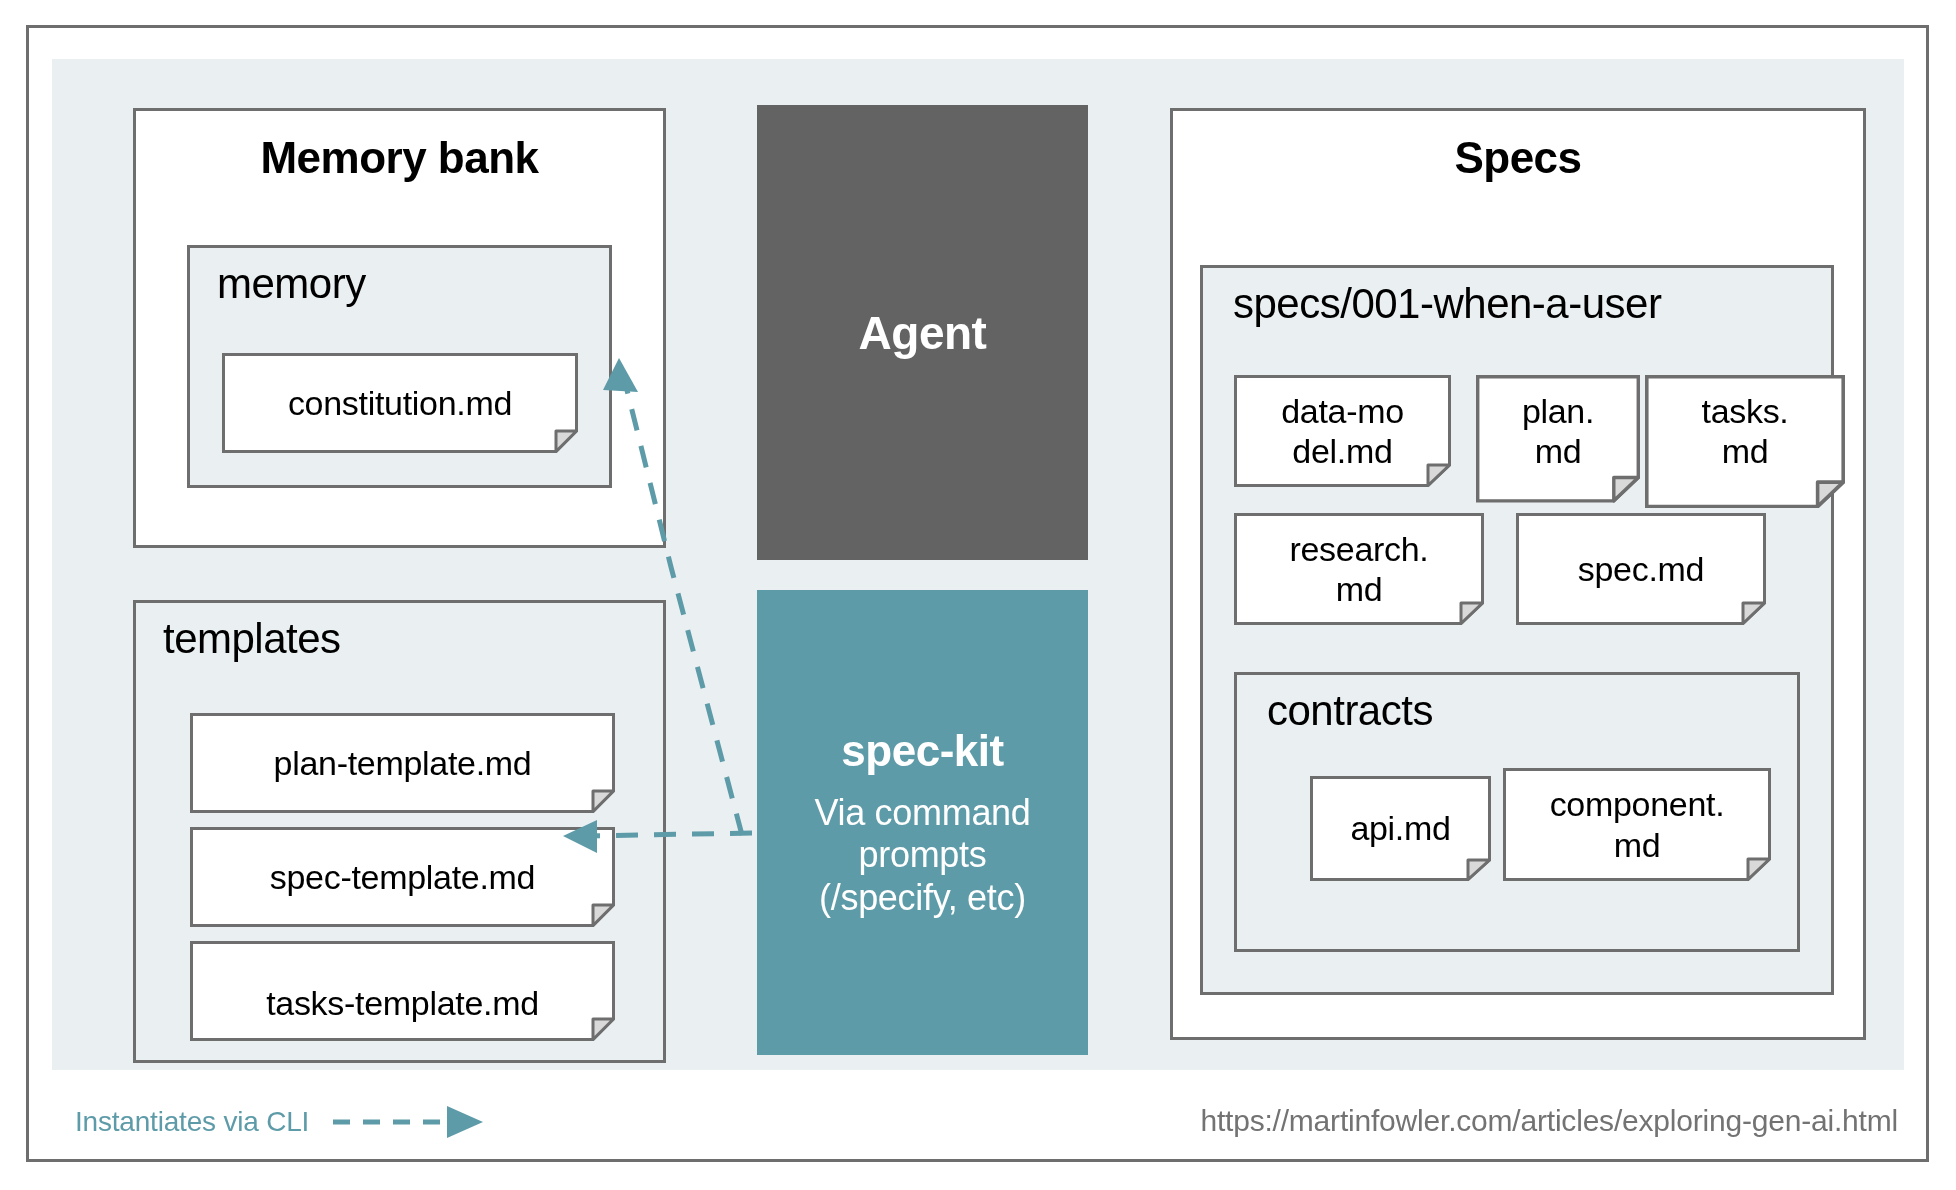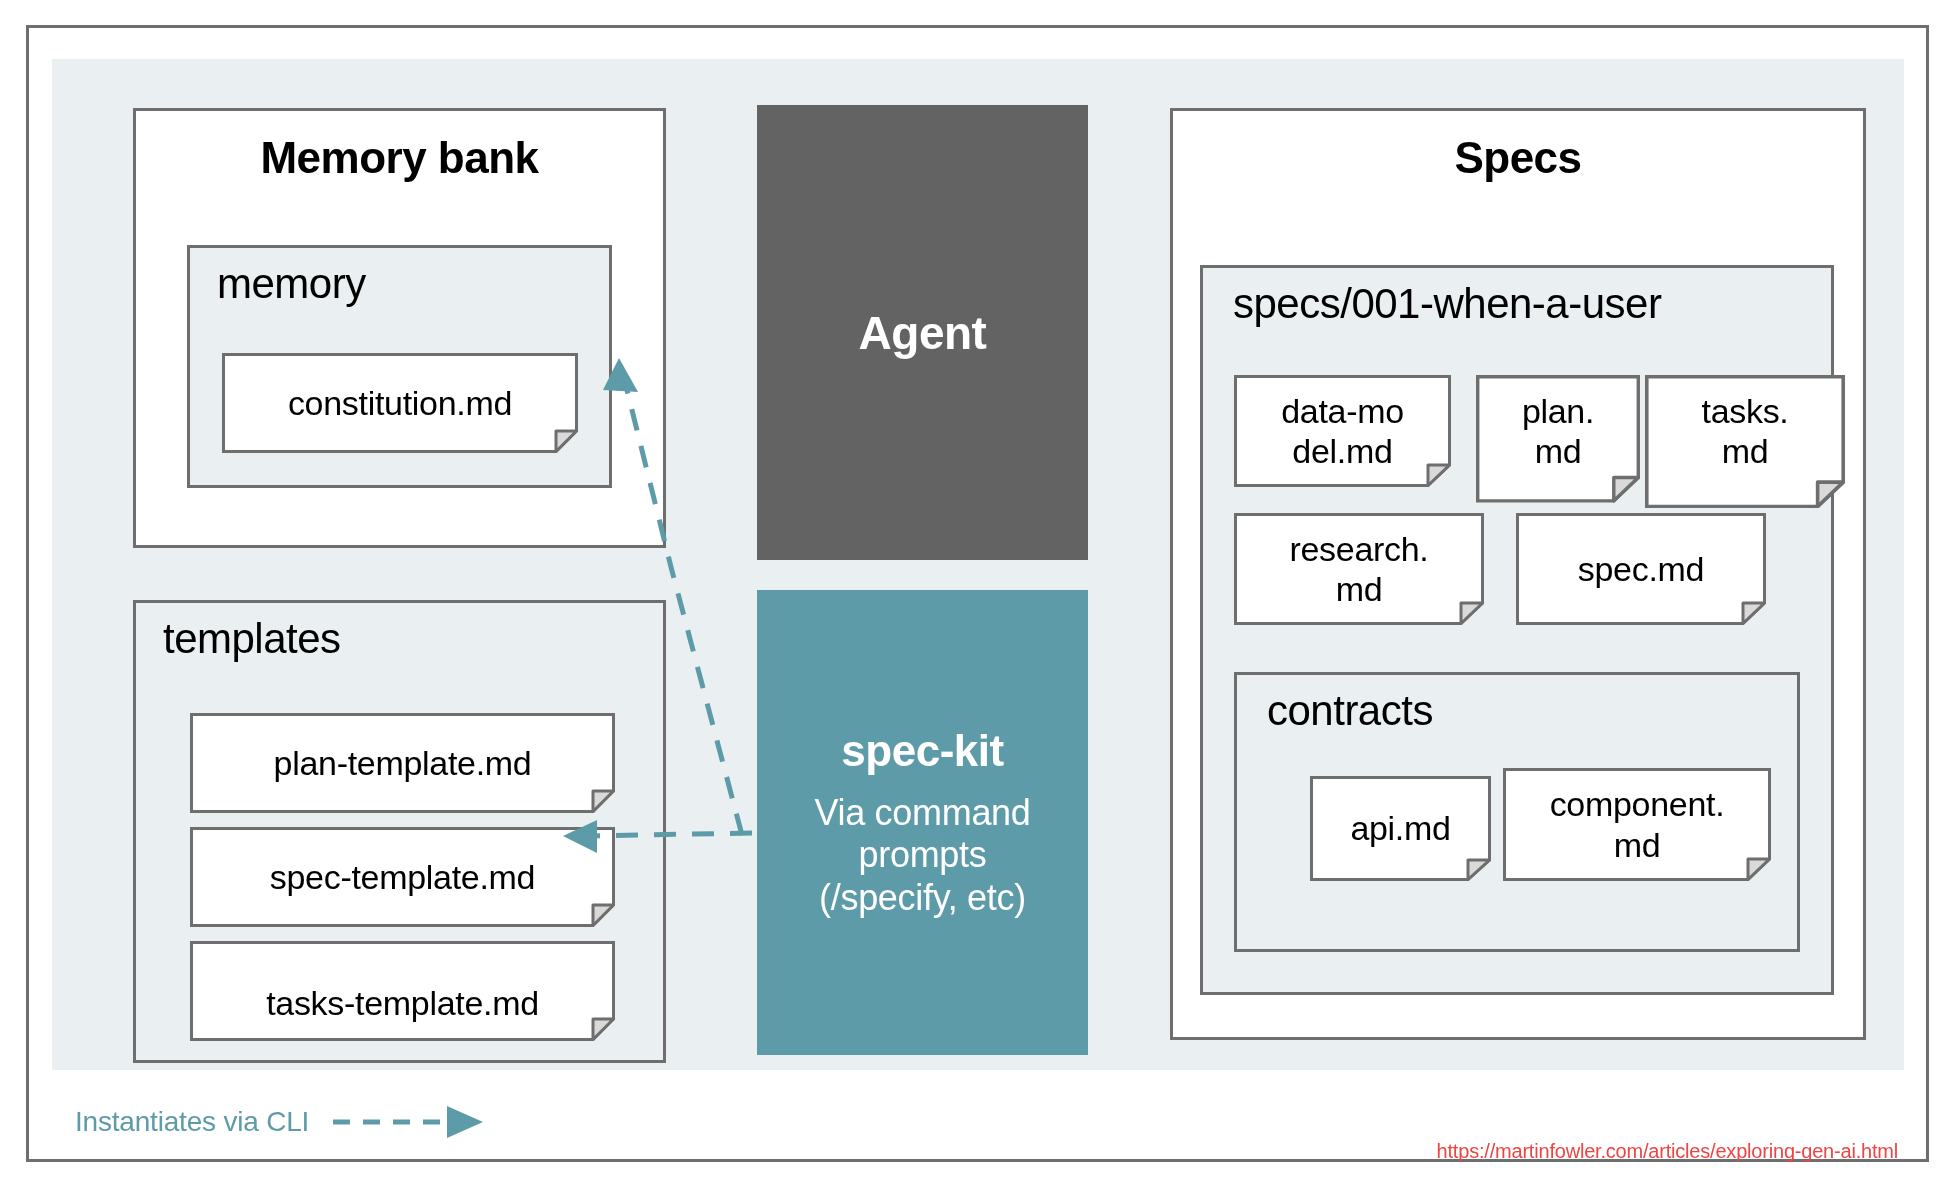--- a/index.html
+++ b/index.html
@@ -168,25 +168,24 @@
     letter-spacing: -0.2px;
     margin-right: 22px;
     white-space: nowrap;
   }
   .legend-arrow { display: block; }
 
   .source-url {
     position: absolute;
     right: 58px;
     top: 1104px;
-    color: #ef4444;
-    font-size: 20px;
+    color: #737373;
+    font-size: 30px;
     letter-spacing: -0.2px;
     white-space: nowrap;
-    margin-top: 36px;
   }
 </style>
 </head>
 <body>
 
 <div id="frame">
 
   <div class="outer-border"></div>
   <div class="panel"></div>
 

